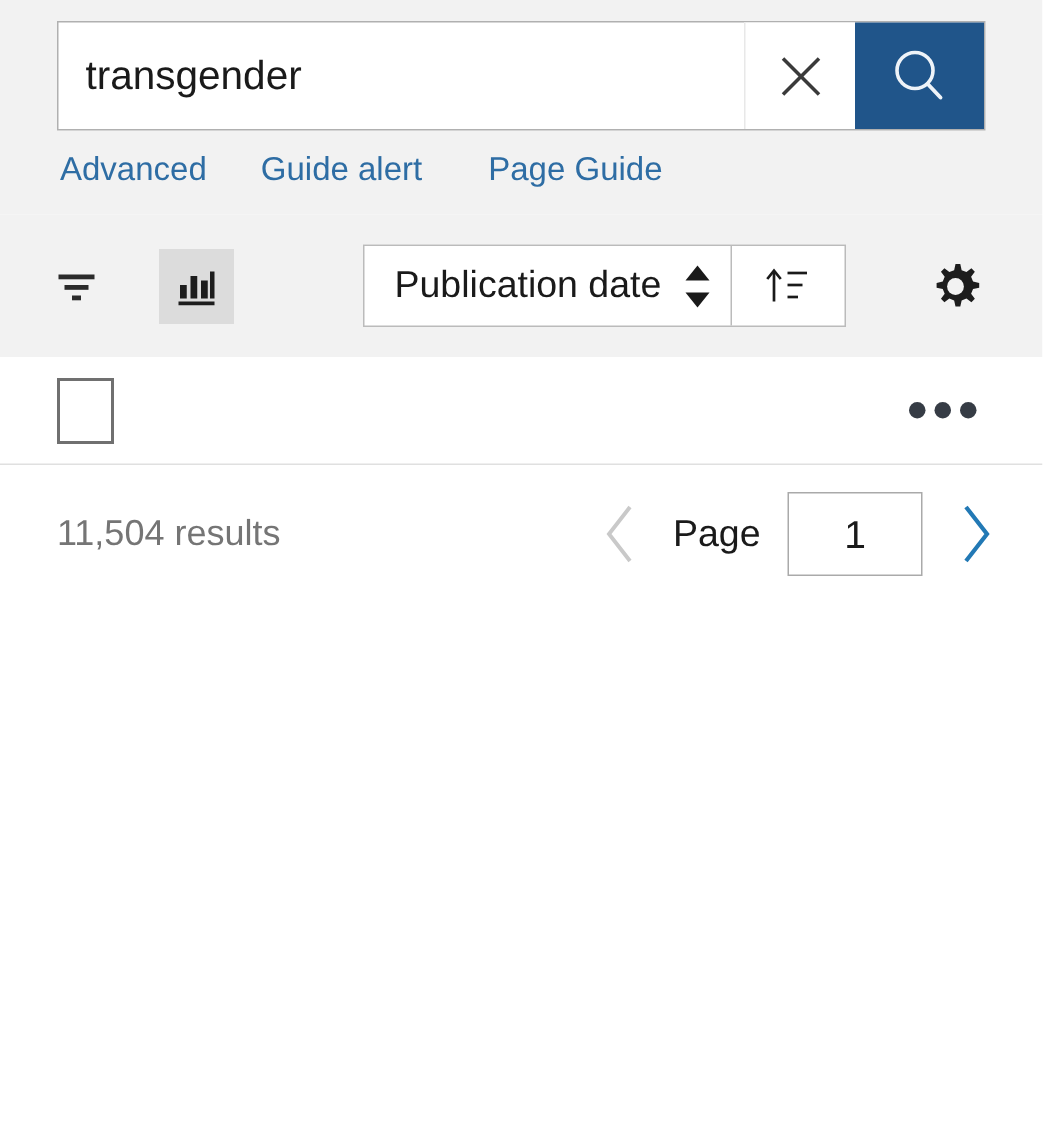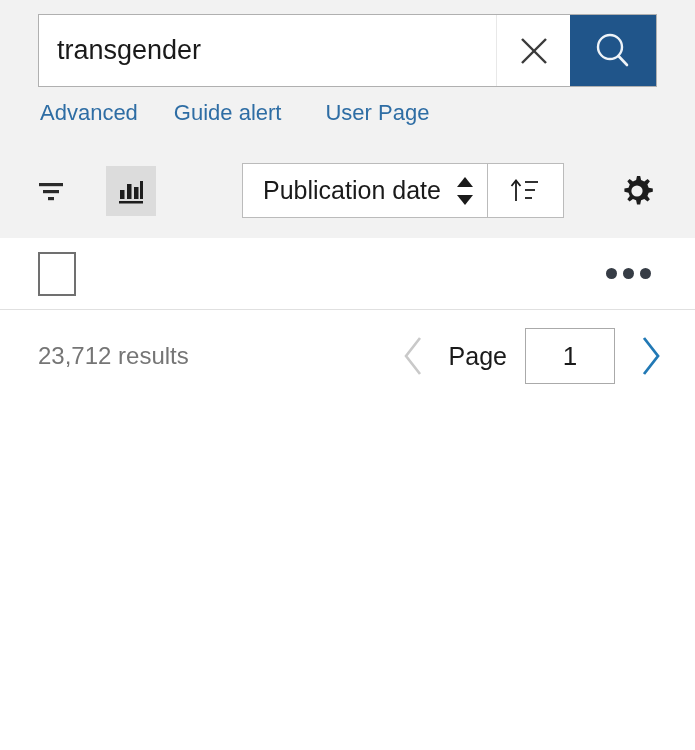--- a/index.html
+++ b/index.html
@@ -193,21 +193,21 @@
     <button class="search-btn">
       <svg width="44" height="44" viewBox="0 0 44 44">
         <circle cx="19" cy="18" r="12" fill="none" stroke="#eef3f8" stroke-width="2.4"></circle>
         <line x1="27.5" y1="27" x2="36" y2="36" stroke="#eef3f8" stroke-width="2.6" stroke-linecap="round"></line>
       </svg>
     </button>
   </div>
   <div class="links-row">
     <a>Advanced</a>
     <a>Guide alert</a>
-    <a class="guide">User Page</a>
+    <a class="guide">Page Guide</a>
   </div>
 </div>
 
 <div class="toolbar">
   <button class="tb-icon">
     <svg width="32" height="32" viewBox="0 0 32 32">
       <rect x="4" y="8" width="24" height="3.2" fill="#2b2b2b"></rect>
       <rect x="8" y="15" width="16" height="3.2" fill="#2b2b2b"></rect>
       <rect x="13" y="22" width="6" height="3.2" fill="#2b2b2b"></rect>
     </svg>
@@ -253,21 +253,21 @@
 <div class="select-row">
   <div class="checkbox"></div>
   <div class="dots-menu">
     <span></span>
     <span></span>
     <span></span>
   </div>
 </div>
 
 <div class="results-row">
-  <div class="results-count">23,712 results</div>
+  <div class="results-count">11,504 results</div>
   <div class="pager">
     <div class="chev">
       <svg width="26" height="42" viewBox="0 0 26 42">
         <polyline points="19,3 5,21 19,39" fill="none" stroke="#c9c9c9" stroke-width="2.6"></polyline>
       </svg>
     </div>
     <div class="page-label">Page</div>
     <div class="page-box">1</div>
     <div class="chev">
       <svg width="26" height="42" viewBox="0 0 26 42">

